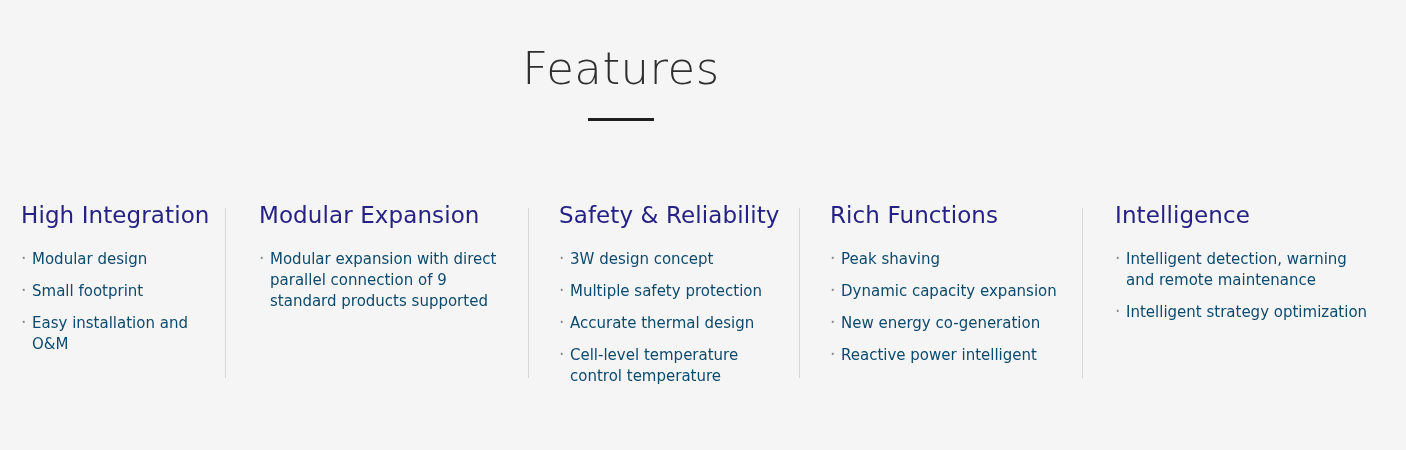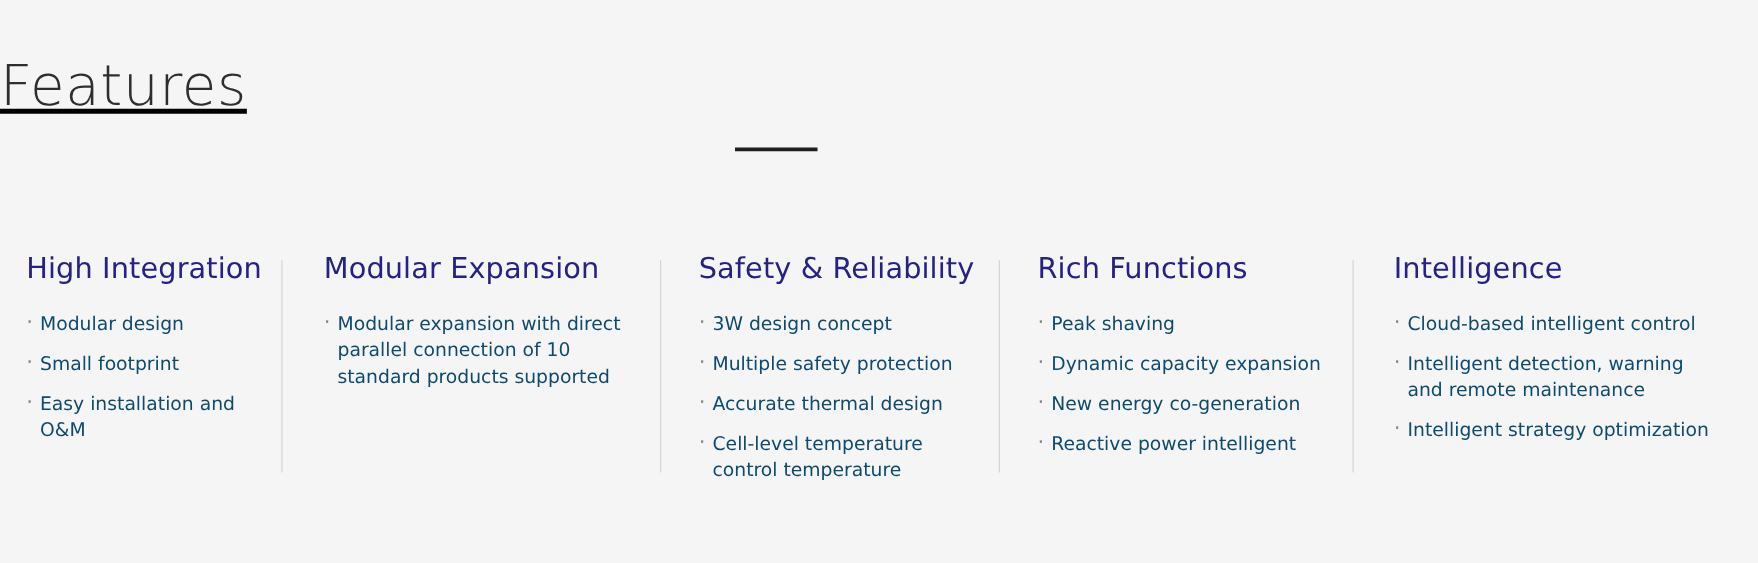--- a/index.html
+++ b/index.html
@@ -19,21 +19,21 @@
     background:#f5f5f5;
     overflow:hidden;
   }
 
   
   .title-block {
     position:absolute;
     top:46px;
     left:0;
     width:1242px;
-    text-decoration:underline;
+    text-align:center;
   }
 
   .page-title {
     font-family:"DejaVu Sans", sans-serif;
     font-size:45px;
     font-weight:300;
     letter-spacing:0.5px;
     color:#2e2e2e;
     line-height:1.0;
   }
@@ -131,21 +131,21 @@
         <li class="bullet-item">Modular design</li>
         <li class="bullet-item">Small footprint</li>
         <li class="bullet-item">Easy installation and O&amp;M</li>
       </ul>
       <div class="divider"></div>
     </div>
 
     <div class="col col-1">
       <div class="col-heading">Modular Expansion</div>
       <ul class="bullet-list">
-        <li class="bullet-item">Modular expansion with direct parallel connection of 10 standard products supported</li>
+        <li class="bullet-item">Modular expansion with direct parallel connection of 9 standard products supported</li>
       </ul>
       <div class="divider"></div>
     </div>
 
     <div class="col col-2">
       <div class="col-heading">Safety &amp; Reliability</div>
       <ul class="bullet-list">
         <li class="bullet-item">3W design concept</li>
         <li class="bullet-item">Multiple safety protection</li>
         <li class="bullet-item">Accurate thermal design</li>
@@ -161,20 +161,19 @@
         <li class="bullet-item">Dynamic capacity expansion</li>
         <li class="bullet-item">New energy co-generation</li>
         <li class="bullet-item">Reactive power intelligent</li>
       </ul>
       <div class="divider"></div>
     </div>
 
     <div class="col col-4">
       <div class="col-heading">Intelligence</div>
       <ul class="bullet-list">
-        <li class="bullet-item">Cloud-based intelligent control</li>
         <li class="bullet-item">Intelligent detection, warning and remote maintenance</li>
         <li class="bullet-item">Intelligent strategy optimization</li>
       </ul>
     </div>
 
   </div>
 </div>
 
 </body></html>

